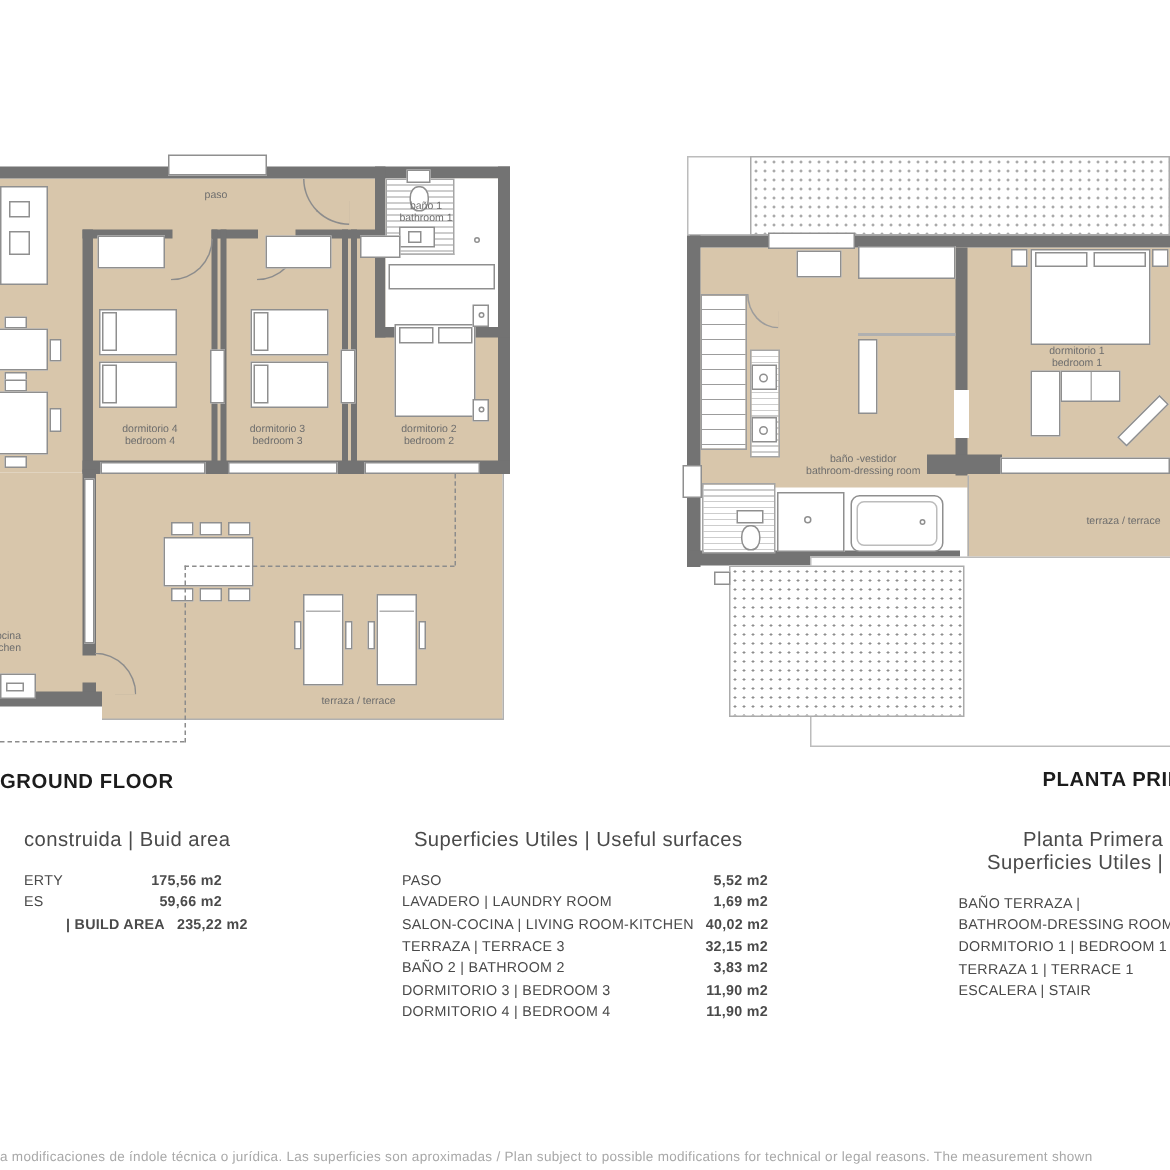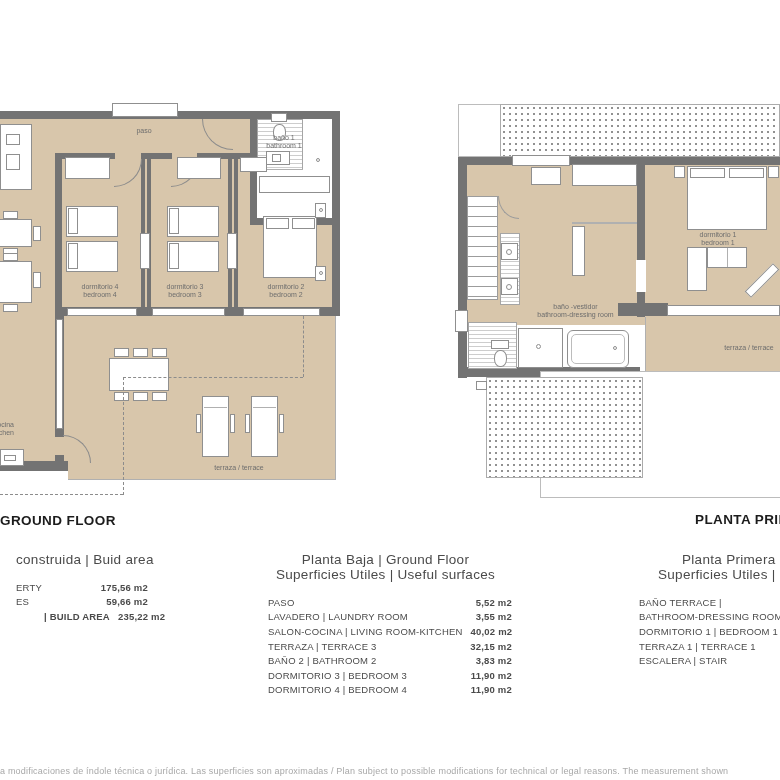--- a/index.html
+++ b/index.html
@@ -240,30 +240,29 @@
           <span class="tval">59,66 m2</span>
         </div>
         <div class="trow bold">
           <span class="tlabel">| BUILD AREA</span>
           <span class="tval">235,22 m2</span>
         </div>
       </div>
   </div>
 
   <div class="a" style="left:257px;top:552px;width:257px">
-    <div class="ttl" style="white-space:nowrap;text-align:center">Planta Baja | Ground Floor</div>
     <div class="ttl" style="white-space:nowrap;text-align:center">Superficies Utiles | Useful surfaces</div>
     <div style="margin-top:13px;padding-left:11px;padding-right:2px">
         <div class="trow">
           <span class="tlabel">PASO</span>
           <span class="tval">5,52 m2</span>
         </div>
         <div class="trow">
           <span class="tlabel">LAVADERO | LAUNDRY ROOM</span>
-          <span class="tval">3,55 m2</span>
+          <span class="tval">1,69 m2</span>
         </div>
         <div class="trow">
           <span class="tlabel">SALON-COCINA | LIVING ROOM-KITCHEN</span>
           <span class="tval">40,02 m2</span>
         </div>
         <div class="trow">
           <span class="tlabel">TERRAZA | TERRACE 3</span>
           <span class="tval">32,15 m2</span>
         </div>
         <div class="trow">
@@ -279,21 +278,21 @@
           <span class="tval">11,90 m2</span>
         </div>
       </div>
   </div>
 
   <div class="a" style="left:639px;top:552px;width:300px">
     <div class="ttl" style="white-space:nowrap;margin-left:43px">Planta Primera | First Floor</div>
     <div class="ttl" style="white-space:nowrap;margin-left:19px">Superficies Utiles | Useful surfaces</div>
     <div style="margin-top:13px">
         <div class="trow">
-          <span class="tlabel">BAÑO TERRACE |</span>
+          <span class="tlabel">BAÑO TERRAZA |</span>
         </div>
         <div class="trow">
           <span class="tlabel">BATHROOM-DRESSING ROOM</span>
         </div>
         <div class="trow">
           <span class="tlabel">DORMITORIO 1 | BEDROOM 1</span>
         </div>
         <div class="trow">
           <span class="tlabel">TERRAZA 1 | TERRACE 1</span>
         </div>

